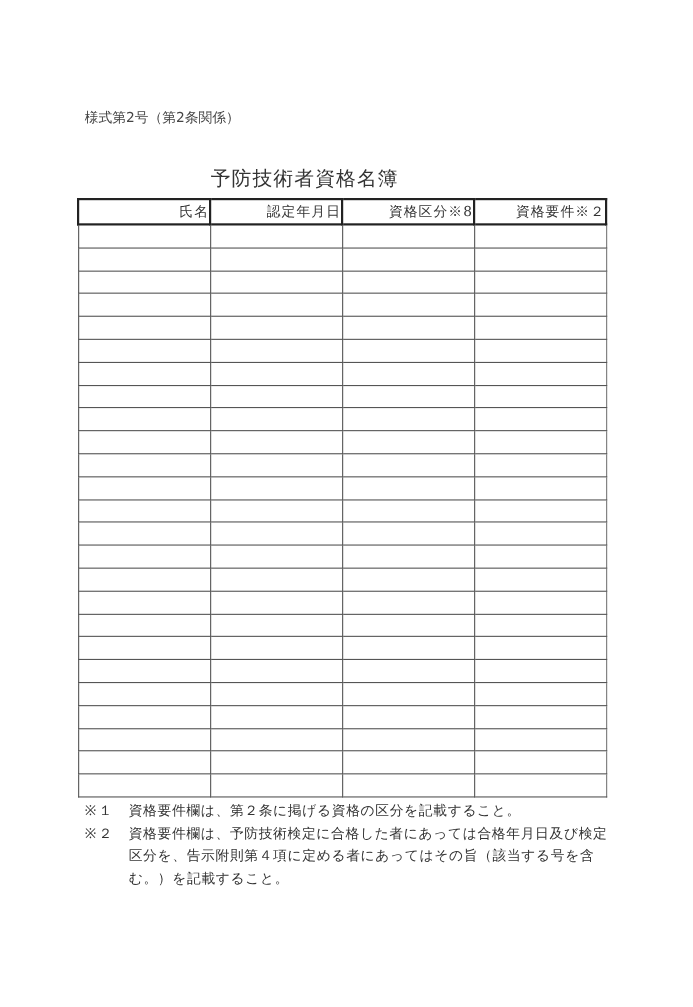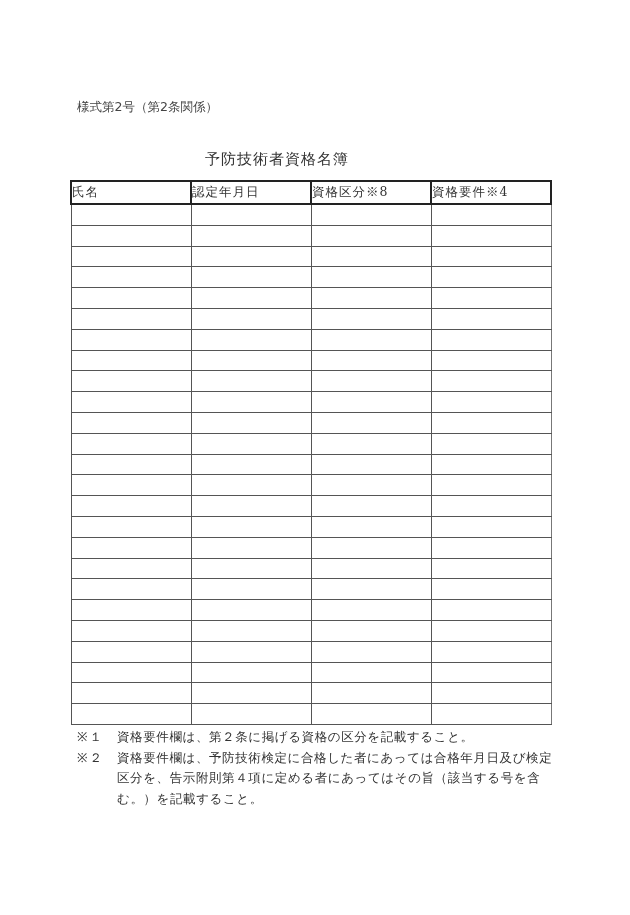--- a/index.html
+++ b/index.html
@@ -6,29 +6,29 @@
     body {
       width: 630px; height: 915px; background: #ffffff; position: relative; overflow: hidden;
       font-family: "DejaVu Serif", "Liberation Serif", serif; color: #333;
     }
     .form-no {
       position: absolute; left: 77px; top: 99px; font-size: 12.5px; color: #444;
       font-family: "DejaVu Sans", "Liberation Sans", sans-serif; letter-spacing: 0px; text-align: right;
     }
     .title {
       position: absolute; left: 0; width: 554px; top: 150px; text-align: center;
-      font-size: 15px; color: #333; letter-spacing: 1px;
+      font-size: 18px; color: #333; letter-spacing: 1px;
     }
     table.roster {
       position: absolute; left: 70px; top: 180px; width: 480px;
       border-collapse: collapse; table-layout: fixed;
     }
     table.roster th {
       height: 21px; border: 2px solid #222; font-weight: normal; font-size: 12.5px;
-      color: #333; padding: 0; text-align: left; letter-spacing: 1px;
+      color: #333; padding: 0; text-align: right; letter-spacing: 1px;
     }
     table.roster td {
       height: 19.8px; border: 1px solid #555; padding: 0;
     }
     table.roster tbody tr:last-child td { border-bottom: 1.5px solid #555; }
     table.roster tbody td:first-child { border-left: 1.5px solid #555; }
     table.roster tbody td:last-child { border-right: 1.5px solid #777; }
     .notes {
       position: absolute; left: 77px; top: 727px; width: 480px; font-size: 12.5px; color: #333;
       line-height: 20.5px;
@@ -49,21 +49,21 @@
     <col style="width:120px">
       <col style="width:120px">
       <col style="width:120px">
       <col style="width:120px">
   </colgroup>
   <thead>
     <tr>
       <th>氏名</th>
       <th>認定年月日</th>
       <th>資格区分※8</th>
-      <th>資格要件※4</th>
+      <th>資格要件※２</th>
     </tr>
   </thead>
   <tbody id="roster-body">
       <tr>
         <td></td>
         <td></td>
         <td></td>
         <td></td>
       </tr>
       <tr>

